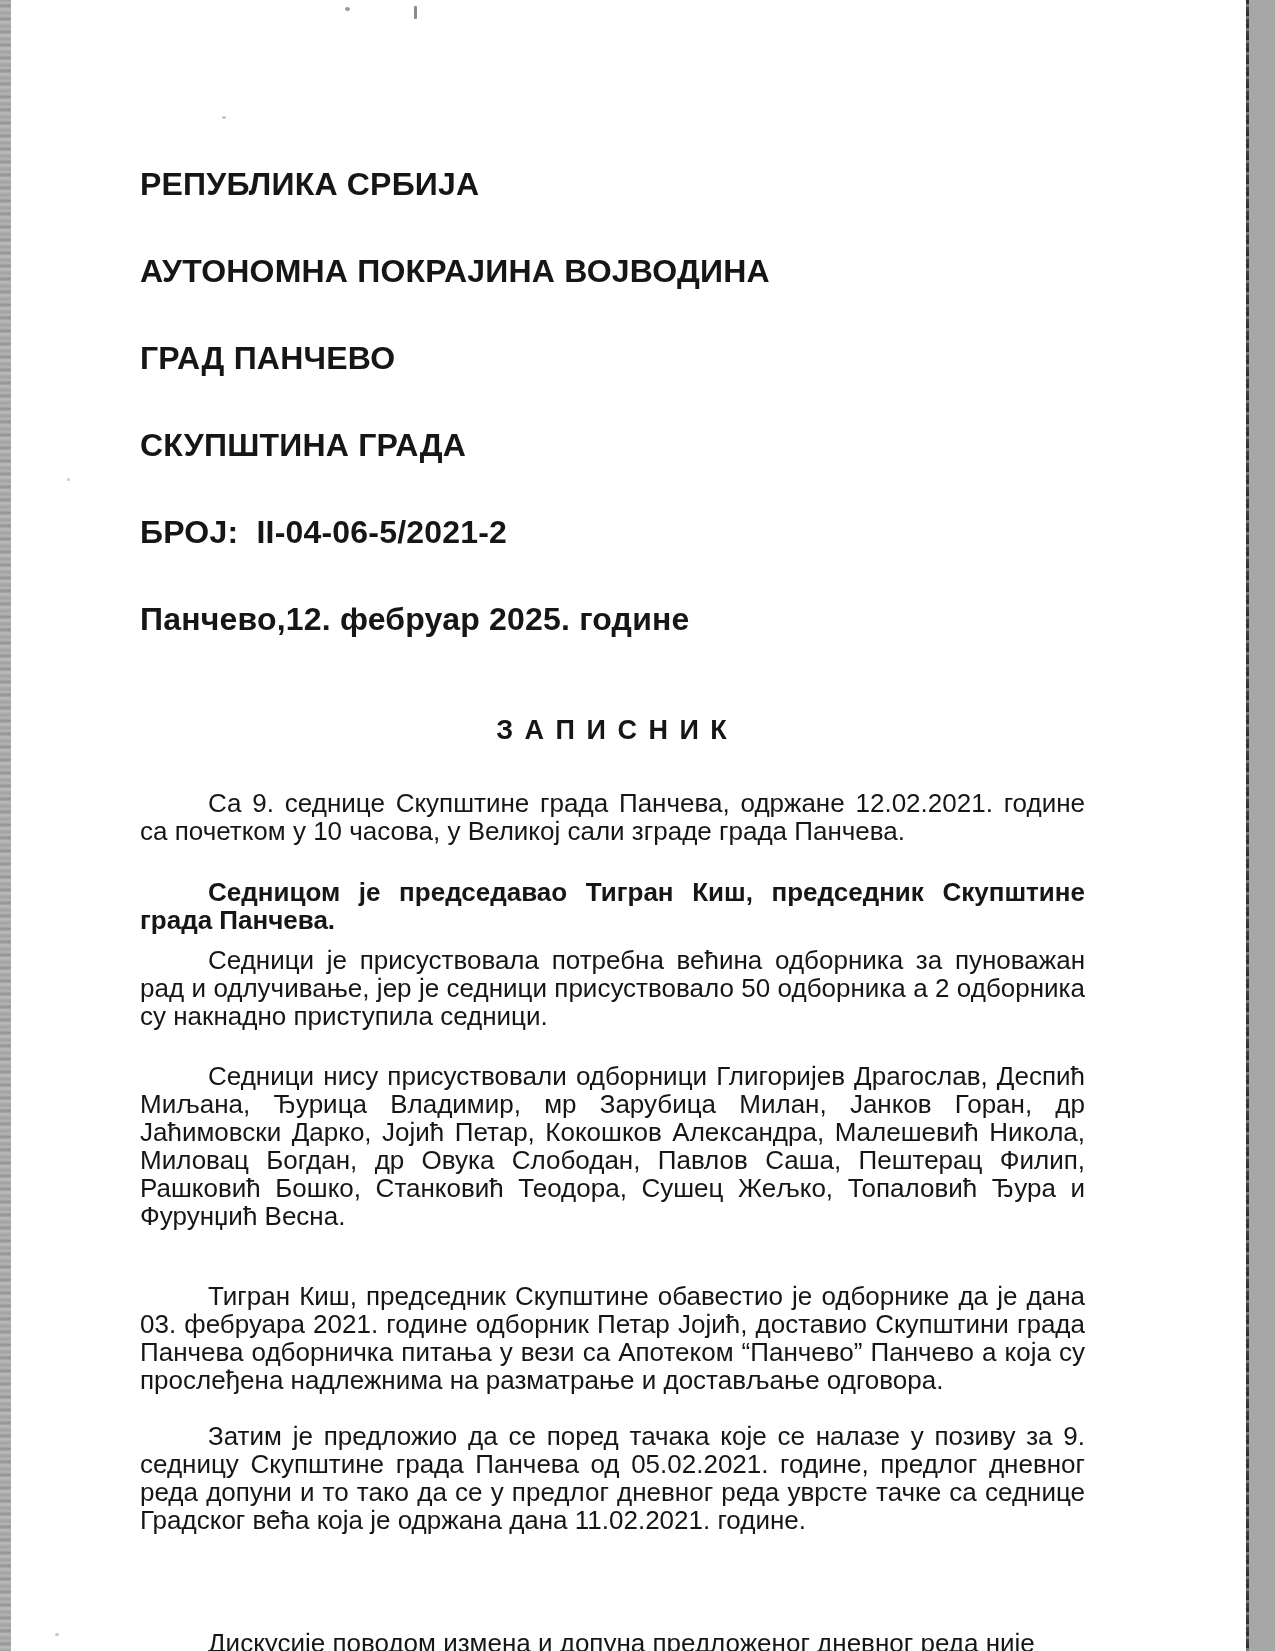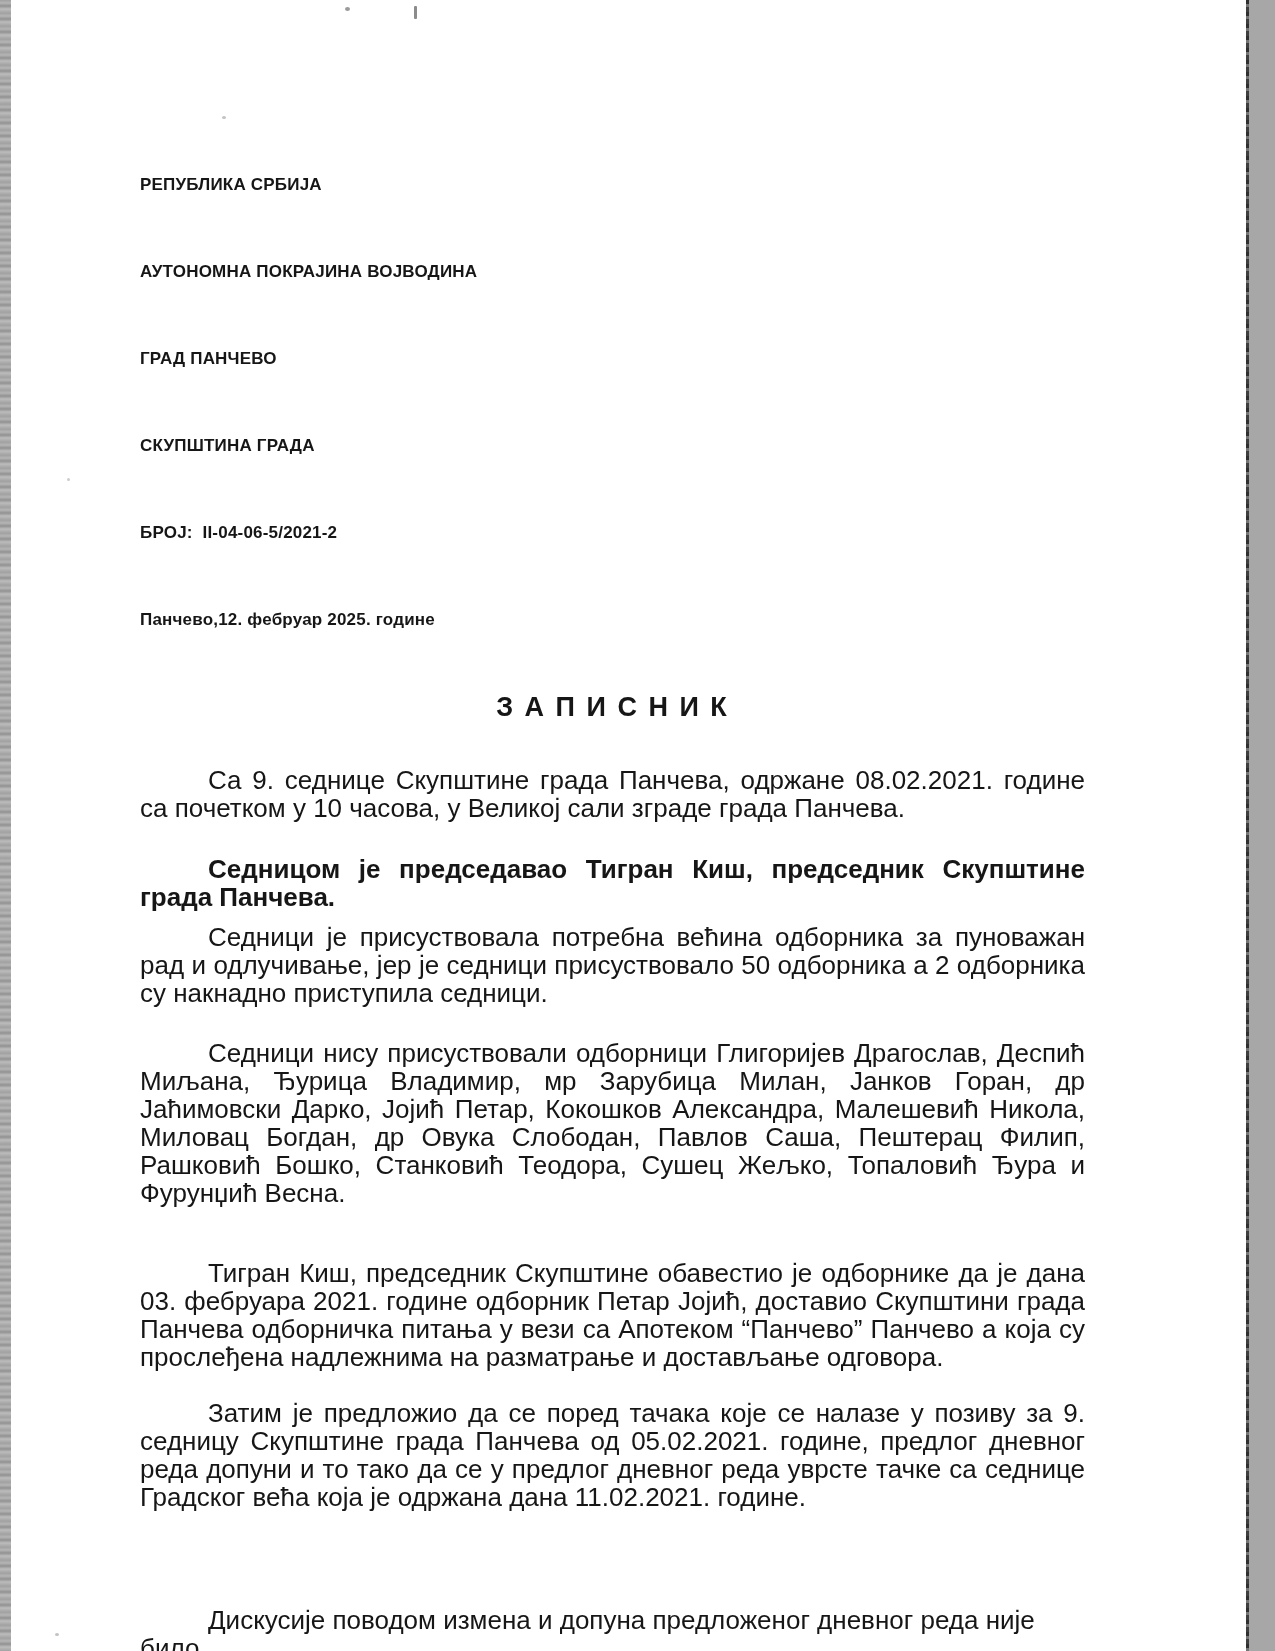--- a/index.html
+++ b/index.html
@@ -55,28 +55,29 @@
   .speck-4 { left: 67px;  top: 478px; width: 3px; height: 3px; opacity:.5; }
   .speck-5 { left: 55px;  top: 1633px; width: 4px; height: 3px; opacity:.6; }
 
   
   .doc {
     position: relative;
     padding: 112px 190px 0 140px;
   }
 
   .doc-header {
-    font-size: 17px;
+    font-size: 32px;
     line-height: 29px;
     font-weight: bold;
     white-space: pre-wrap;
     letter-spacing: 0.2px;
   }
 
   .doc-title {
+    margin-top: 23px;
     text-align: center;
     font-size: 27px;
     line-height: 30px;
     font-weight: bold;
     letter-spacing: 2px;
   }
 
   p {
     margin: 0;
     font-size: 26px;
@@ -110,21 +111,21 @@
     <div>РЕПУБЛИКА СРБИЈА</div>
     <div>АУТОНОМНА ПОКРАЈИНА ВОЈВОДИНА</div>
     <div>ГРАД ПАНЧЕВО</div>
     <div>СКУПШТИНА ГРАДА</div>
     <div>БРОЈ:  II-04-06-5/2021-2</div>
     <div>Панчево,12. фебруар 2025. године</div>
   </div>
 
   <div class="doc-title">З А П И С Н И К</div>
 
-  <p class="p-intro">Са 9. седнице Скупштине града Панчева, одржане 08.02.2021. године са почетком у 10 часова, у Великој сали зграде града Панчева.</p>
+  <p class="p-intro">Са 9. седнице Скупштине града Панчева, одржане 12.02.2021. године са почетком у 10 часова, у Великој сали зграде града Панчева.</p>
   <p class="p-presided">Седницом је председавао Тигран Киш, председник Скупштине града Панчева.</p>
   <p class="p-quorum">Седници је присуствовала потребна већина одборника за пуноважан рад и одлучивање, јер је седници присуствовало 50 одборника а 2 одборника су накнадно приступила седници.</p>
   <p class="p-absent">Седници нису присуствовали одборници Глигоријев Драгослав, Деспић Миљана, Ђурица Владимир, мр Зарубица Милан, Јанков Горан, др Јаћимовски Дарко, Јојић Петар, Кокошков Александра, Малешевић Никола, Миловац Богдан, др Овука Слободан, Павлов Саша, Пештерац Филип, Рашковић Бошко, Станковић Теодора, Сушец Жељко, Топаловић Ђура и Фурунџић Весна.</p>
   <p class="p-questions">Тигран Киш, председник Скупштине обавестио је одборнике да је дана 03. фебруара 2021. године одборник Петар Јојић, доставио Скупштини града Панчева одборничка питања у вези са Апотеком “Панчево” Панчево а која су прослеђена надлежнима на разматрање и достављање одговора.</p>
   <p class="p-proposal">Затим је предложио да се поред тачака које се налазе у позиву за 9. седницу Скупштине града Панчева од 05.02.2021. године, предлог дневног реда допуни и то тако да се у предлог дневног реда уврсте тачке са седнице Градског већа која је одржана дана 11.02.2021. године.</p>
   <p class="p-discussion">Дискусије поводом измена и допуна предложеног дневног реда није било.</p>
 
 </div>
 
 </body></html>

